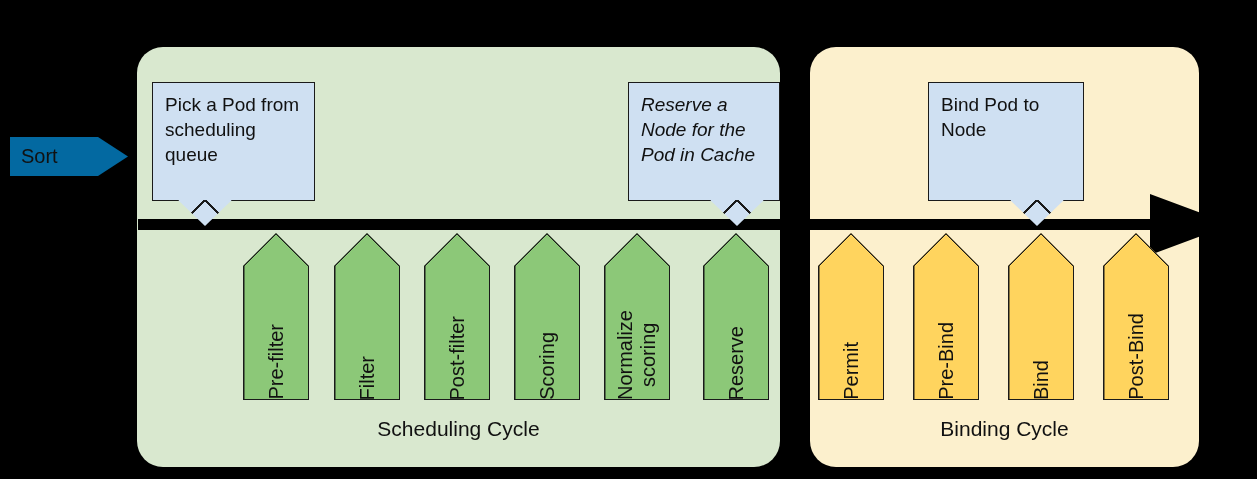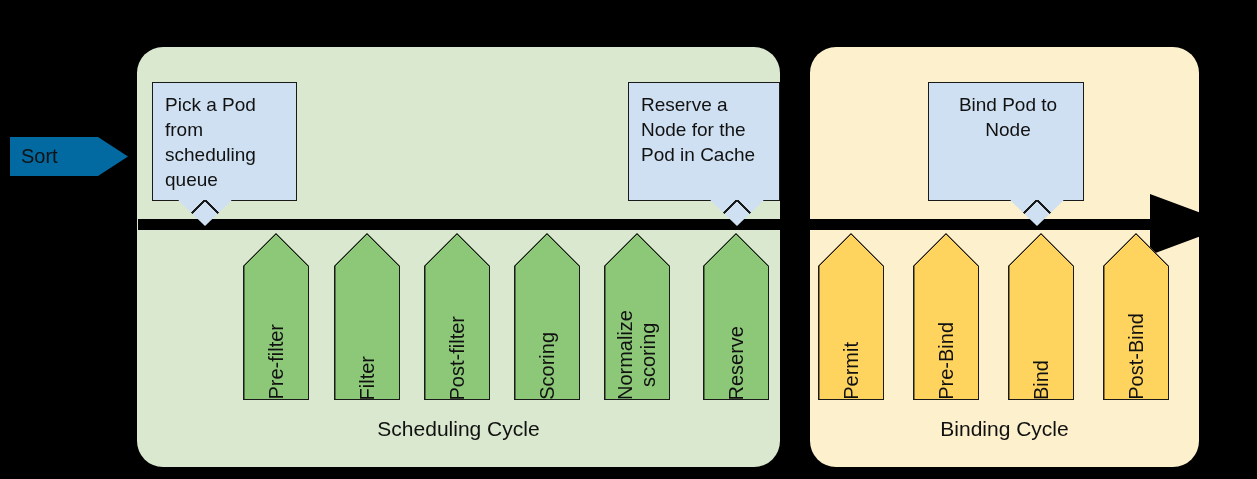--- a/index.html
+++ b/index.html
@@ -34,25 +34,25 @@
   .callout .ctext{position:absolute;left:12px;top:9px;right:8px;
     font-size:19px;line-height:25px;color:#111;}
   .tail{position:absolute;width:52px;height:26px;background:#cfe0f2;
     border-left:1px solid #1a1a1a;border-right:1px solid #1a1a1a;
     clip-path:polygon(0 0, 100% 0, 50% 100%);}
   .tail::after{content:"";position:absolute;left:0;top:0;width:100%;height:100%;
     background:
       linear-gradient(to bottom right, transparent calc(50% - 0.8px), #1a1a1a calc(50% - 0.8px), #1a1a1a calc(50% + 0.8px), transparent calc(50% + 0.8px)) left/50% 100% no-repeat,
       linear-gradient(to bottom left,  transparent calc(50% - 0.8px), #1a1a1a calc(50% - 0.8px), #1a1a1a calc(50% + 0.8px), transparent calc(50% + 0.8px)) right/50% 100% no-repeat;}
 
-  #callout-0{left:152px;top:82px;width:145px;height:119px;}
+  #callout-0{left:152px;top:82px;width:163px;height:119px;}
   #tail-0{left:178px;top:200px;}
-  #callout-1{left:628px;top:82px;width:152px;height:119px;}
+  #callout-1{left:628px;top:82px;width:152px;height:119px;font-style:italic;}
   #tail-1{left:710px;top:200px;}
-  #callout-2{left:928px;top:82px;width:156px;height:119px;text-align:center;}
+  #callout-2{left:928px;top:82px;width:156px;height:119px;}
   #tail-2{left:1010px;top:200px;}
 
   
   .plug{position:absolute;top:233px;height:167px;
     display:flex;align-items:flex-end;justify-content:center;}
   .plug .body{position:absolute;left:0;top:0;width:100%;height:100%;
     clip-path:polygon(50% 0, 100% 33px, 100% 100%, 0 100%, 0 33px);}
   .plug.green .body{background:#8cc878;}
   .plug.yellow .body{background:#ffd45e;}
   .plug .body::before{content:"";position:absolute;left:0;top:0;width:100%;height:100%;

